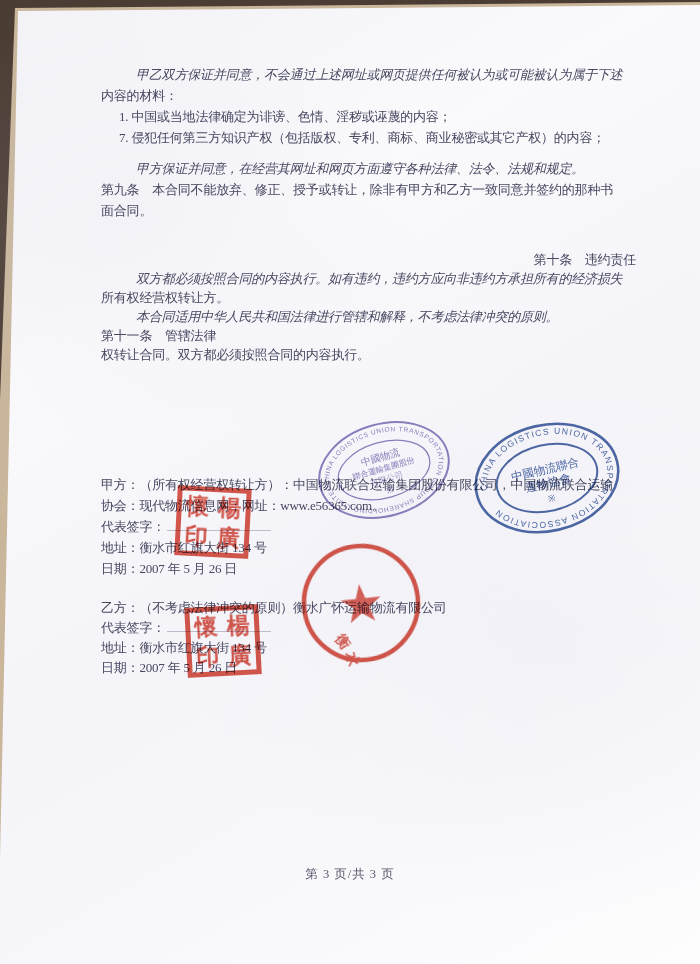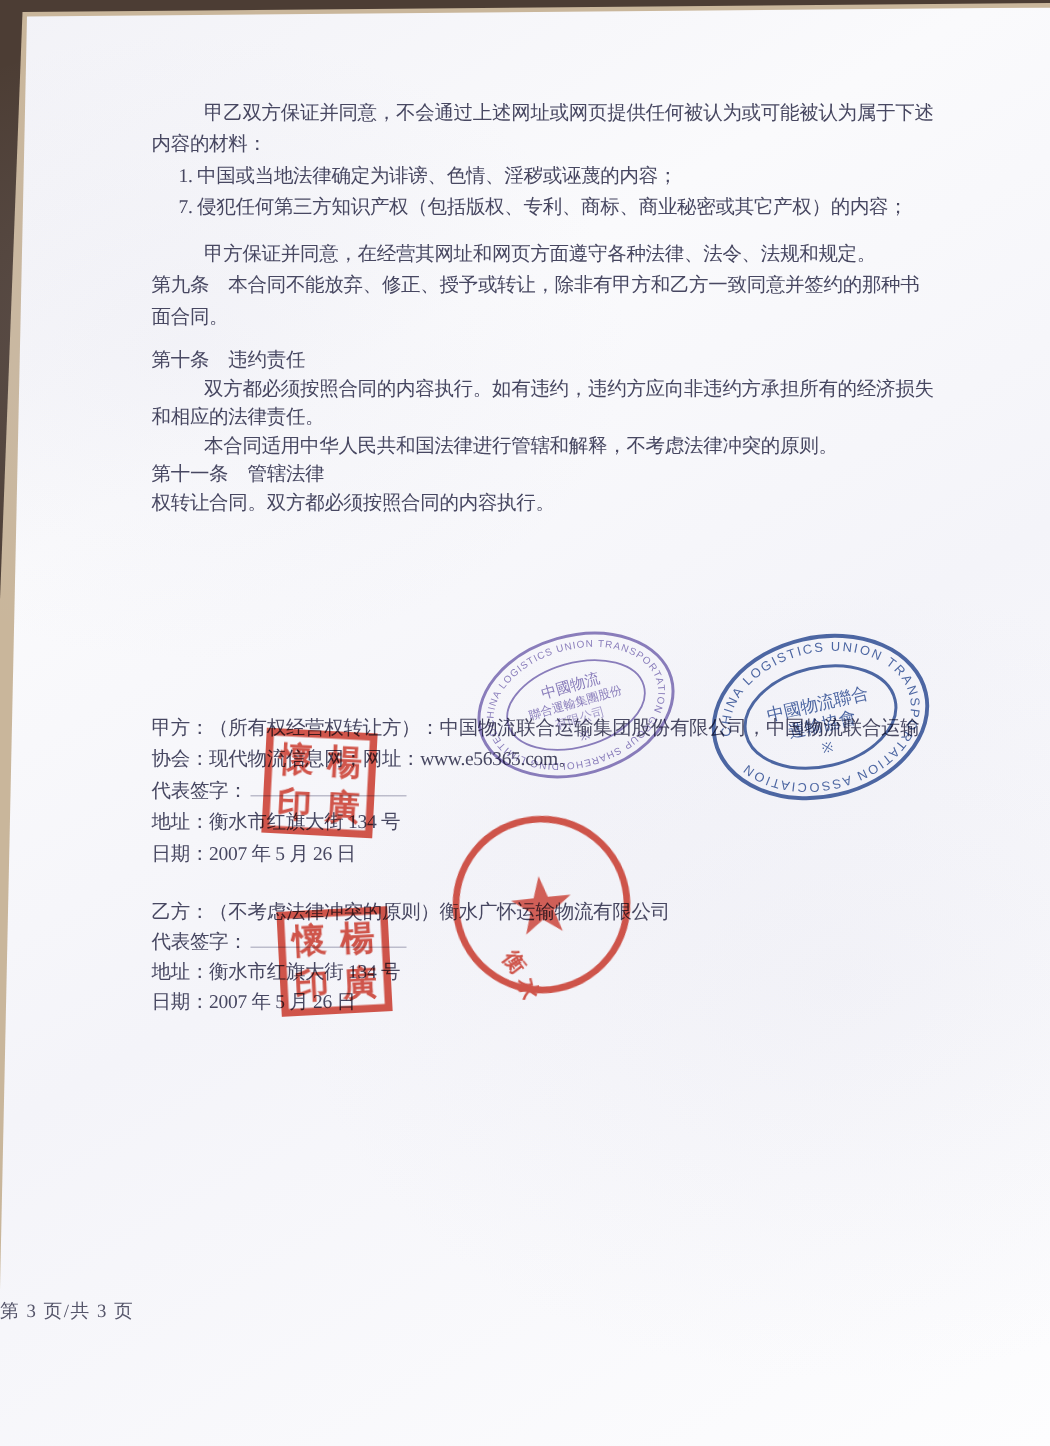--- a/index.html
+++ b/index.html
@@ -23,32 +23,32 @@
       radial-gradient(520px 380px at 80% 68%,rgba(200,200,220,.12),transparent 70%);
   }
   .txt{color:#474761;}
   .content{
     position:absolute;left:101px;top:64px;width:535px;
     font-size:13px;line-height:21px;letter-spacing:-.2px;white-space:nowrap;
     filter:blur(.2px);
   }
   .content .line{height:21px;}
   .tight .line{height:19px;line-height:19px;}
-  .indent{padding-left:35px;}
+  .indent{padding-left:35px;font-style:italic;}
   .item{padding-left:18px;}
   .gap10{margin-top:10px;}
-  .gap13{margin-top:9px;}
+  .gap13{margin-top:29px;text-align:right;}
   .party{position:absolute;left:101px;font-size:13px;letter-spacing:-.2px;white-space:nowrap;filter:blur(.2px);}
   .party-a{top:474px;line-height:21px;}
   .party-b{top:598px;line-height:20px;}
   .party .line{height:21px;}
   .party-b .line{height:20px;}
   .sig-line{display:inline-block;width:104px;height:12px;border-bottom:1px solid #bcbccb;margin-left:2px;}
   .footer{
-    position:absolute;left:0;right:0;top:866px;text-align:left;
+    position:absolute;left:0;right:0;top:866px;text-align:center;
     font-size:12.5px;color:#55556a;letter-spacing:1px;filter:blur(.2px);
   }
   
   .stamp{position:absolute;mix-blend-mode:multiply;pointer-events:none;}
   .oval-purple{left:313px;top:419px;width:142px;height:102px;transform:rotate(-16deg);opacity:.85;}
   .oval-blue{left:470px;top:421px;width:154px;height:114px;transform:rotate(-13deg);opacity:.9;}
   .round-red{left:299px;top:541px;width:124px;height:124px;transform:rotate(-6deg);opacity:.85;filter:blur(.3px);}
   .name-seal{
     position:absolute;width:64px;height:60px;border:5px solid #d23a2c;
     display:grid;grid-template-columns:1fr 1fr;align-items:center;justify-items:center;
@@ -71,21 +71,21 @@
     <div class="line indent">甲乙双方保证并同意，不会通过上述网址或网页提供任何被认为或可能被认为属于下述</div>
     <div class="line">内容的材料：</div>
     <div class="line item">1. 中国或当地法律确定为诽谤、色情、淫秽或诬蔑的内容；</div>
     <div class="line item">7. 侵犯任何第三方知识产权（包括版权、专利、商标、商业秘密或其它产权）的内容；</div>
     <div class="line indent gap10">甲方保证并同意，在经营其网址和网页方面遵守各种法律、法令、法规和规定。</div>
     <div class="line">第九条　本合同不能放弃、修正、授予或转让，除非有甲方和乙方一致同意并签约的那种书</div>
     <div class="line">面合同。</div>
     <div class="tight">
       <div class="line gap13">第十条　违约责任</div>
       <div class="line indent">双方都必须按照合同的内容执行。如有违约，违约方应向非违约方承担所有的经济损失</div>
-      <div class="line">和相应的法律责任。</div>
+      <div class="line">所有权经营权转让方。</div>
       <div class="line indent">本合同适用中华人民共和国法律进行管辖和解释，不考虑法律冲突的原则。</div>
       <div class="line">第十一条　管辖法律</div>
       <div class="line">权转让合同。双方都必须按照合同的内容执行。</div>
     </div>
   </div>
 
   <div class="party party-a txt">
     <div class="line">甲方：（所有权经营权转让方）：中国物流联合运输集团股份有限公司，中国物流联合运输</div>
     <div class="line">协会：现代物流信息网；网址：www.e56365.com。</div>
     <div class="line">

